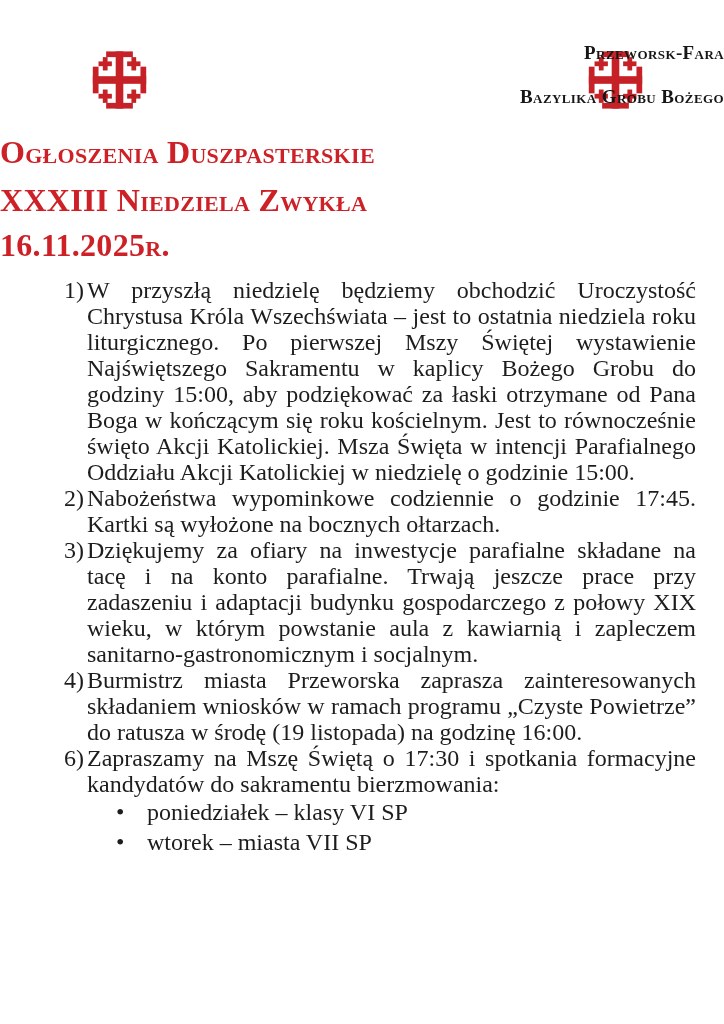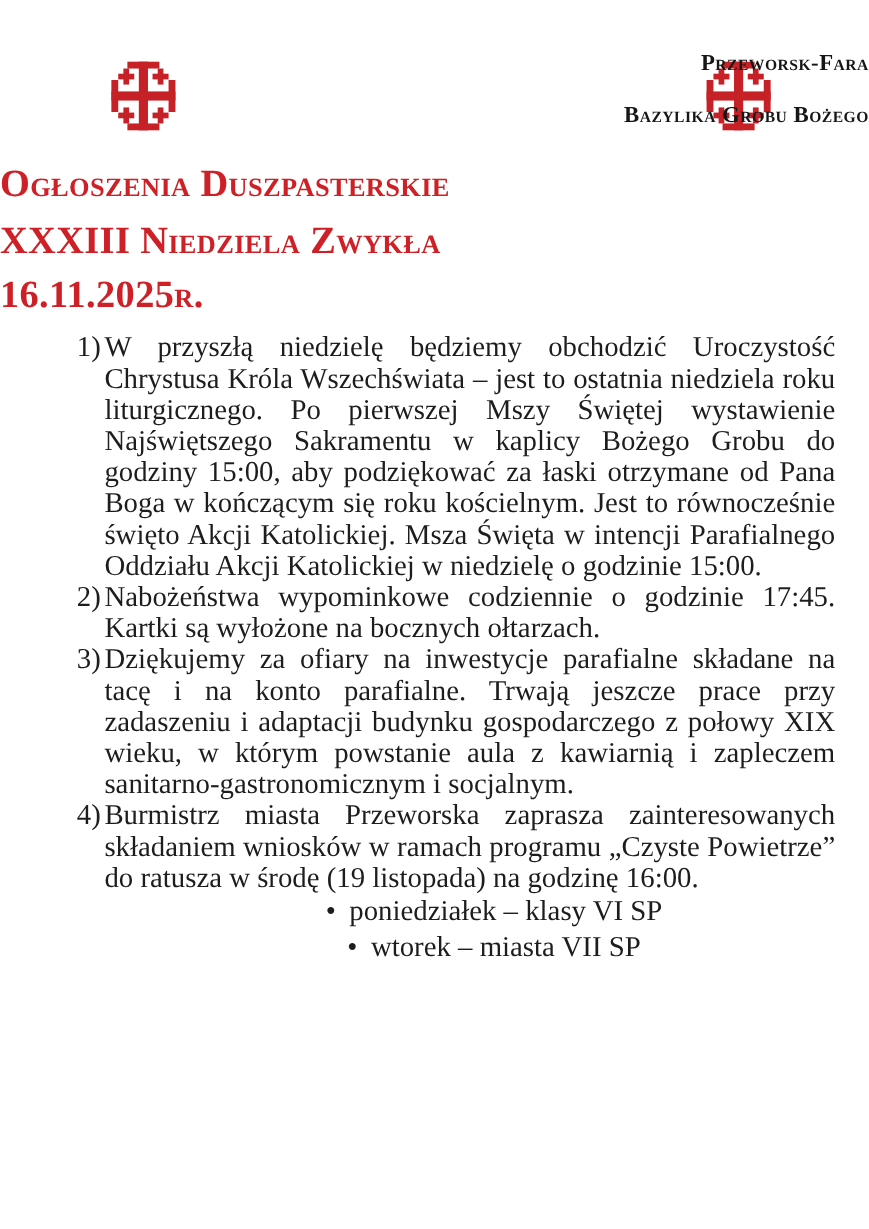--- a/index.html
+++ b/index.html
@@ -66,21 +66,21 @@
   }
   .num {
     display: inline-block;
     width: 23px;
     text-indent: 0;
   }
   .bullet {
     padding-left: 83px;
     text-indent: -31px;
     line-height: 30px;
-    text-align: center;
+    text-align: left;
   }
   .dot {
     display: inline-block;
     width: 31px;
     text-indent: 0;
   }
 </style>
 </head>
 <body>
 
@@ -122,20 +122,21 @@
 
     <div class="item"><span class="num">1)</span><span class="txt">W przyszłą niedzielę będziemy obchodzić Uroczystość Chrystusa Króla Wszechświata – jest to ostatnia niedziela roku liturgicznego. Po pierwszej Mszy Świętej wystawienie Najświętszego Sakramentu w kaplicy Bożego Grobu do godziny 15:00, aby podziękować za łaski otrzymane od Pana Boga w kończącym się roku kościelnym. Jest to równocześnie święto Akcji Katolickiej. Msza Święta w intencji Parafialnego Oddziału Akcji Katolickiej w niedzielę o godzinie 15:00.</span></div>
 
     <div class="item"><span class="num">2)</span><span class="txt">Nabożeństwa wypominkowe codziennie o godzinie 17:45. Kartki są wyłożone na bocznych ołtarzach.</span></div>
 
     <div class="item"><span class="num">3)</span><span class="txt">Dziękujemy za ofiary na inwestycje parafialne składane na tacę i na konto parafialne. Trwają jeszcze prace przy zadaszeniu i adaptacji budynku gospodarczego z połowy XIX wieku, w którym powstanie aula z kawiarnią i zapleczem sanitarno-gastronomicznym i socjalnym.</span></div>
 
     <div class="item"><span class="num">4)</span><span class="txt">Burmistrz miasta Przeworska zaprasza zainteresowanych składaniem wniosków w ramach programu „Czyste Powietrze” do ratusza w środę (19 listopada) na godzinę 16:00.</span></div>
 
 
+    <div class="item"><span class="num">6)</span><span class="txt">Zapraszamy na Mszę Świętą o 17:30 i spotkania formacyjne kandydatów do sakramentu bierzmowania:</span></div>
 
     <div class="bullet"><span class="dot">•</span><span>poniedziałek – klasy VI SP</span></div>
 
     <div class="bullet"><span class="dot">•</span><span>wtorek – miasta VII SP</span></div>
 
   </div>
 
 </div>
 
 </body></html>

